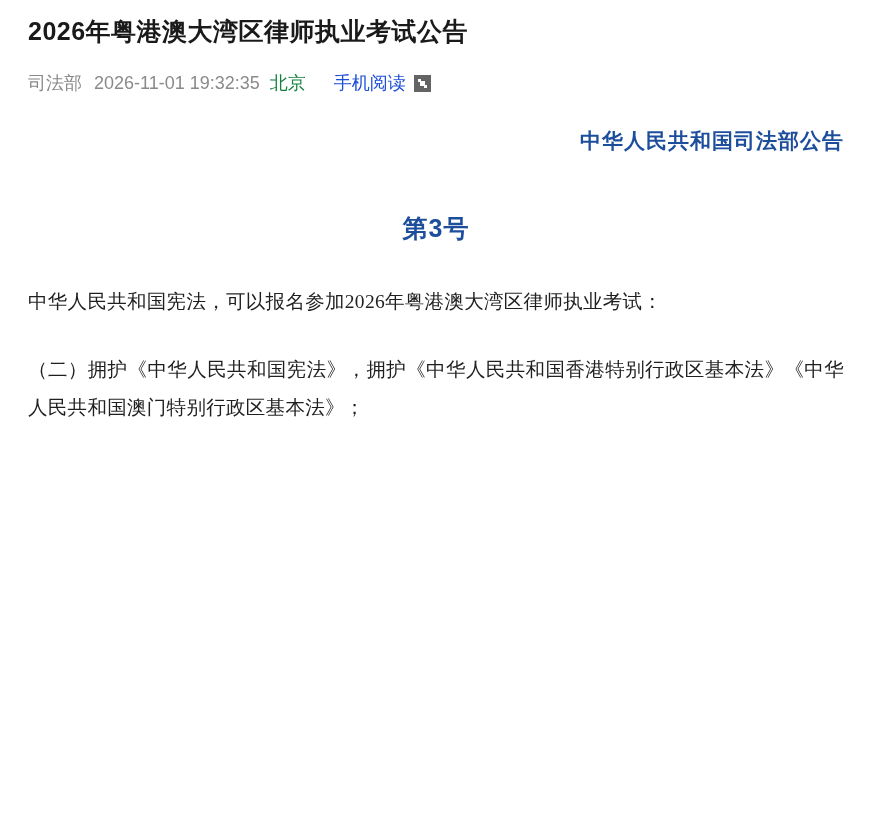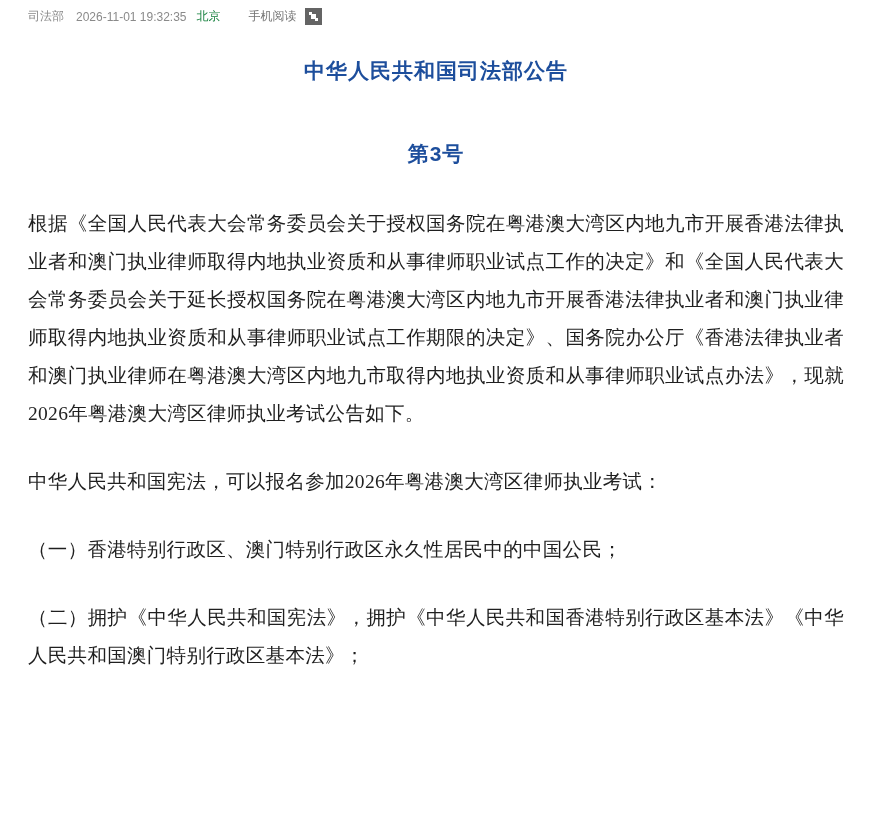--- a/index.html
+++ b/index.html
@@ -24,39 +24,39 @@
     font-size: 25px;
     font-weight: bold;
     color: #1a1a1a;
     letter-spacing: 0.5px;
     margin: 14px 0 0 0;
     line-height: 1.4;
   }
   .meta-bar {
     display: flex;
     align-items: center;
-    margin-top: 8px;
-    font-size: 12px;
+    margin-top: 22px;
+    font-size: 18px;
     color: #888888;
     font-family: "Liberation Sans", sans-serif;
   }
   .meta-source {
     color: #8a8a8a;
     margin-right: 12px;
   }
   .meta-date {
     color: #8a8a8a;
     margin-right: 10px;
   }
   .meta-place {
     color: #15803d;
     margin-right: 28px;
   }
   .meta-mobile {
-    color: #737373;
+    color: #1d4ed8;
     margin-right: 8px;
   }
   .qr-icon {
     display: inline-block;
     width: 17px;
     height: 17px;
     position: relative;
     background:
       linear-gradient(to right, #4a4a4a 0 33%, transparent 33% 66%, #4a4a4a 66% 100%),
       linear-gradient(to bottom, #4a4a4a 0 33%, transparent 33% 66%, #4a4a4a 66% 100%);
@@ -77,33 +77,33 @@
     right: 4px; bottom: 4px; width: 3px; height: 3px;
   }
   .content {
     margin-top: 26px;
     font-family: "Liberation Serif", serif;
     font-size: 19.5px;
     line-height: 1.95;
     color: #1f1f1f;
   }
   .doc-heading {
-    text-align: center;
+    text-align: right;
     color: #1d4e9c;
     font-weight: bold;
     font-size: 21px;
     font-family: Liberation Sans, sans-serif;
     letter-spacing: 1px;
     margin: 8px 0 0 0;
   }
   .doc-number {
     text-align: center;
     color: #1d4e9c;
     font-weight: bold;
-    font-size: 21px;
+    font-size: 25px;
     font-family: "Liberation Sans", sans-serif;
     letter-spacing: 1px;
     margin: 42px 0 0 0;
   }
   .para {
     margin: 30px 0 0 0;
     text-indent: 0;
     text-align: justify;
     letter-spacing: 0.3px;
   }
@@ -114,38 +114,37 @@
     font-size: 20px;
     font-family: "Liberation Sans", sans-serif;
     letter-spacing: 0.6px;
   }
 </style>
 </head>
 <body>
 
 <div class="page">
 
+  <h1 class="article-title">2026年粤港澳大湾区律师执业考试公告</h1>
 
   <div class="meta-bar">
     <span class="meta-source">司法部</span>
     <span class="meta-date">2026-11-01 19:32:35</span>
     <span class="meta-place">北京</span>
     <span class="meta-mobile">手机阅读</span>
     <span class="qr-icon"></span>
   </div>
 
   <div class="content">
 
     <div class="doc-heading">中华人民共和国司法部公告</div>
 
     <div class="doc-number">第3号</div>
 
-    <p class="para">根据《全国人民代表大会常务委员会关于授权国务院在粤港澳大湾区内地九市开展香港法律执业者和澳门执业律师取得内地执业资质和从事律师职业试点工作的决定》和《全国人民代表大会常务委员会关于延长授权国务院在粤港澳大湾区内地九市开展香港法律执业者和澳门执业律师取得内地执业资质和从事律师职业试点工作期限的决定》、国务院办公厅《香港法律执业者和澳门执业律师在粤港澳大湾区内地九市取得内地执业资质和从事律师职业试点办法》，现就2026年粤港澳大湾区律师执业考试公告如下。</p>
 
 
     <p class="para">中华人民共和国宪法，可以报名参加2026年粤港澳大湾区律师执业考试：</p>
 
-    <p class="para">（一）香港特别行政区、澳门特别行政区永久性居民中的中国公民；</p>
 
     <p class="para">（二）拥护《中华人民共和国宪法》，拥护《中华人民共和国香港特别行政区基本法》《中华人民共和国澳门特别行政区基本法》；</p>
 
   </div>
 </div>
 
 </body></html>

